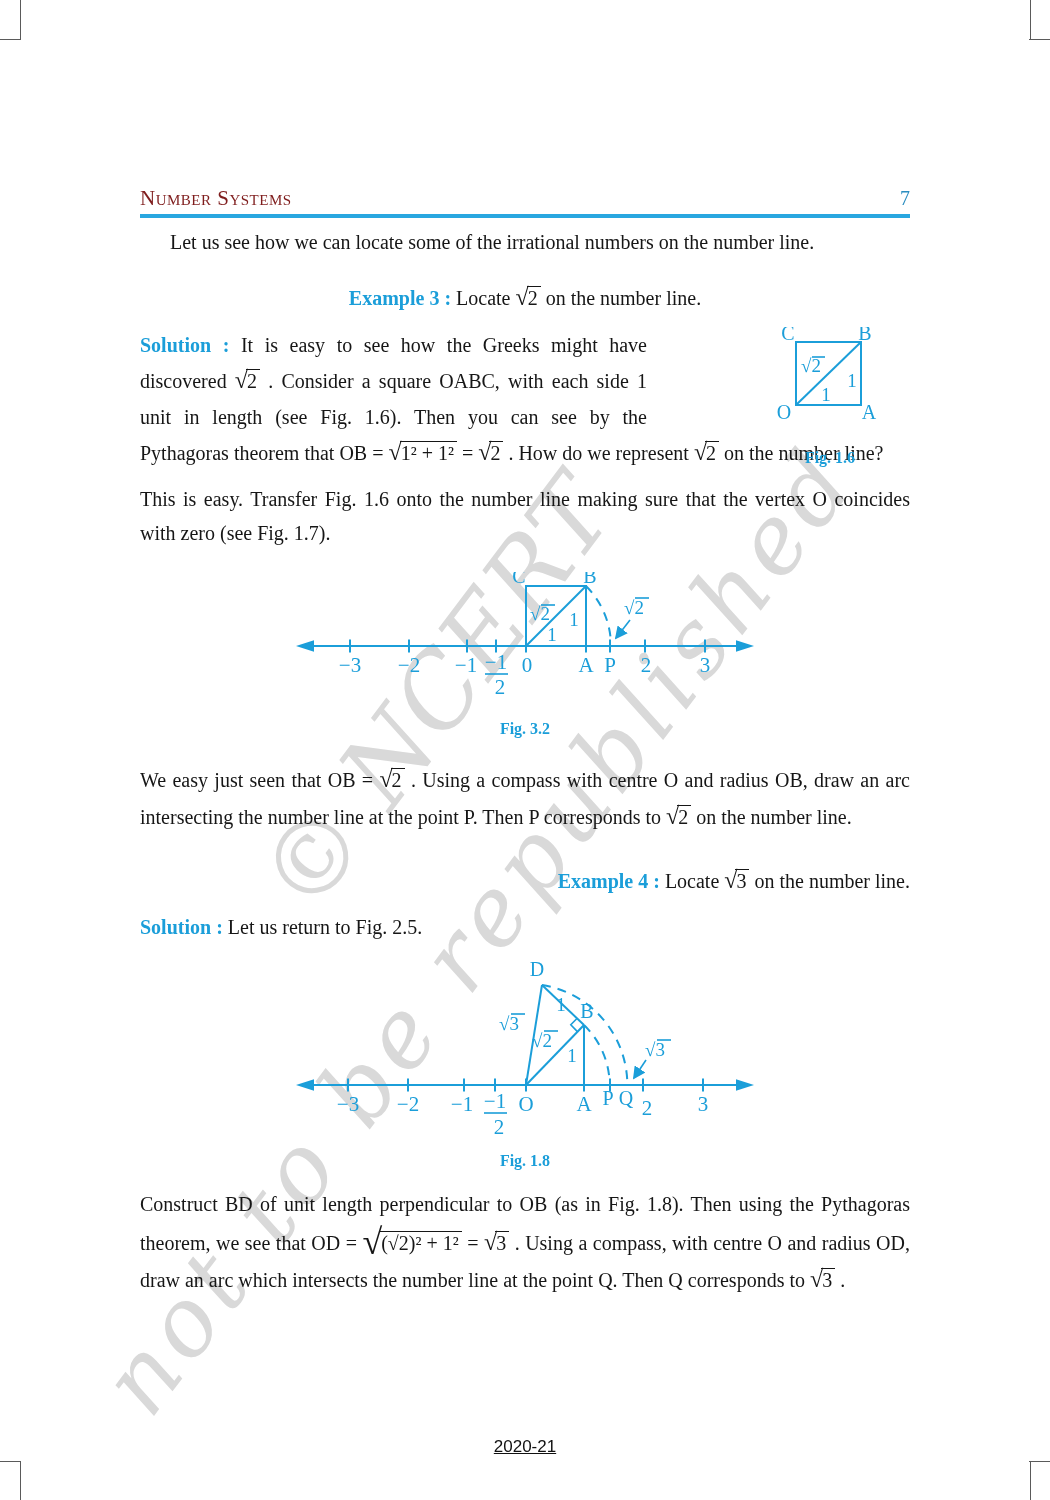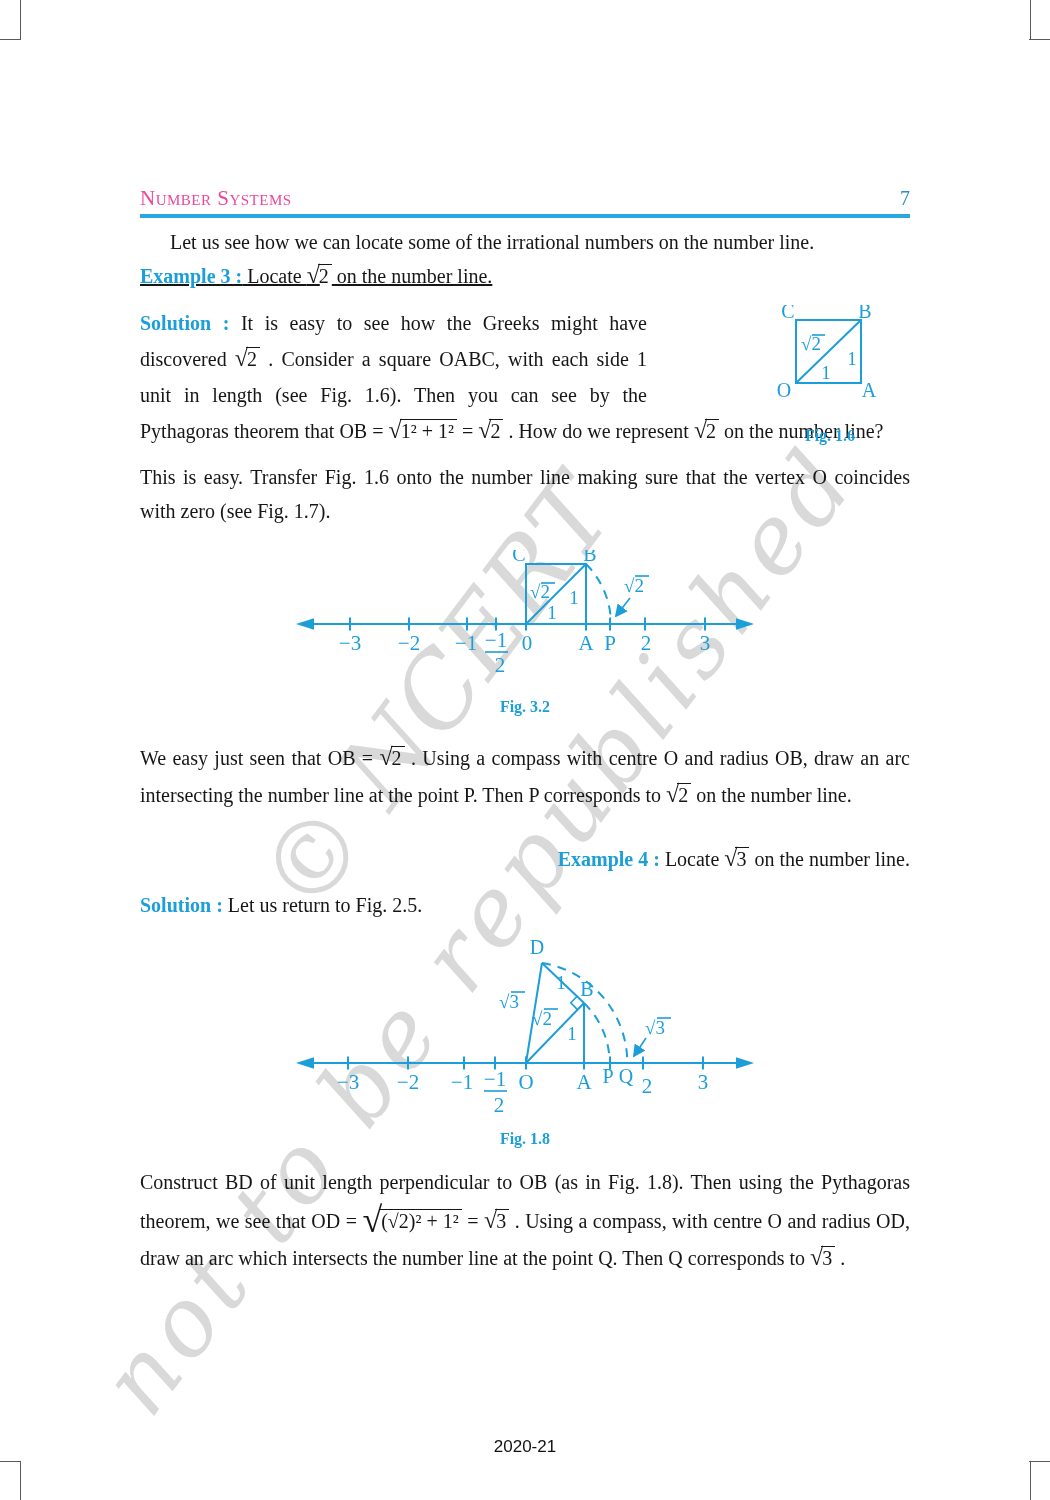--- a/index.html
+++ b/index.html
@@ -18,26 +18,26 @@
   .wm{
     position:absolute;z-index:0;pointer-events:none;white-space:nowrap;
     color:#d9d9d9;font-family:"DejaVu Serif",serif;font-style:italic;
     text-align:center;line-height:1;
   }
   .wm1{font-size:100px;width:700px;left:87px;top:645px;transform:rotate(-53deg);}
   .wm2{font-size:95px;width:1150px;left:-105px;top:895px;letter-spacing:7px;transform:rotate(-53deg);}
   
   .content{position:absolute;left:140px;top:186px;width:770px;z-index:1;}
   .hdr{display:flex;justify-content:space-between;align-items:baseline;}
-  .hdr-title{font-variant:small-caps;font-size:21px;color:#ec4899;letter-spacing:.5px;}
+  .hdr-title{font-variant:small-caps;font-size:21px;color:#7f1d1d;letter-spacing:.5px;}
   .hdr-page{font-size:20px;color:#2b8dc0;}
   .hdr-rule{border:none;height:4px;background:var(--rule);margin:3px 0 0 0;}
   p{margin:0;font-size:20px;line-height:1.7;text-align:justify;}
   .p-intro{margin-top:7px;text-indent:30px;}
-  .p-ex{text-align:left;text-decoration:underline;}
+  .p-ex{margin-top:22px;text-align:center;}
   .p-sol{margin-top:12px;line-height:1.8;}
   .p-after-fig{margin-top:11px;}
   .p-wehave{margin-top:24px;line-height:1.85;}
   .p-ex4{margin-top:28px;text-align:right;}
   .p-sol4{margin-top:12px;text-align:left;}
   .p-construct{margin-top:16px;line-height:1.88;}
   .blue-label{color:var(--blue);font-weight:bold;}
   
   .rad{white-space:nowrap;}
   .rad .sign{font-size:1.2em;line-height:1;}
@@ -57,21 +57,21 @@
   svg .ln{stroke:var(--blue);stroke-width:2;fill:none;}
   svg .thin{stroke:var(--blue);stroke-width:1.6;fill:none;}
   svg .dash{stroke:var(--blue);stroke-width:2;fill:none;stroke-dasharray:9 7;}
   svg .fillb{fill:var(--blue);}
   svg .t21{font-size:21px;}
   svg .t20{font-size:20px;}
   svg .t19{font-size:19px;}
   
   .footer{
     position:absolute;left:0;right:0;top:1437px;text-align:center;z-index:1;
-    font-family:"Liberation Sans",sans-serif;font-size:17px;color:#111;
+    font-family:"Liberation Sans",sans-serif;font-size:17px;color:#111;text-decoration:underline;
   }
 </style>
 </head>
 <body>
 
 <div class="crop" style="left:20px;top:0;width:1px;height:39px;"></div>
 <div class="crop" style="left:0;top:39px;width:21px;height:1px;"></div>
 <div class="crop" style="left:1030px;top:0;width:1px;height:39px;"></div>
 <div class="crop" style="left:1029px;top:39px;width:21px;height:1px;"></div>
 <div class="crop" style="left:20px;top:1461px;width:1px;height:39px;"></div>

